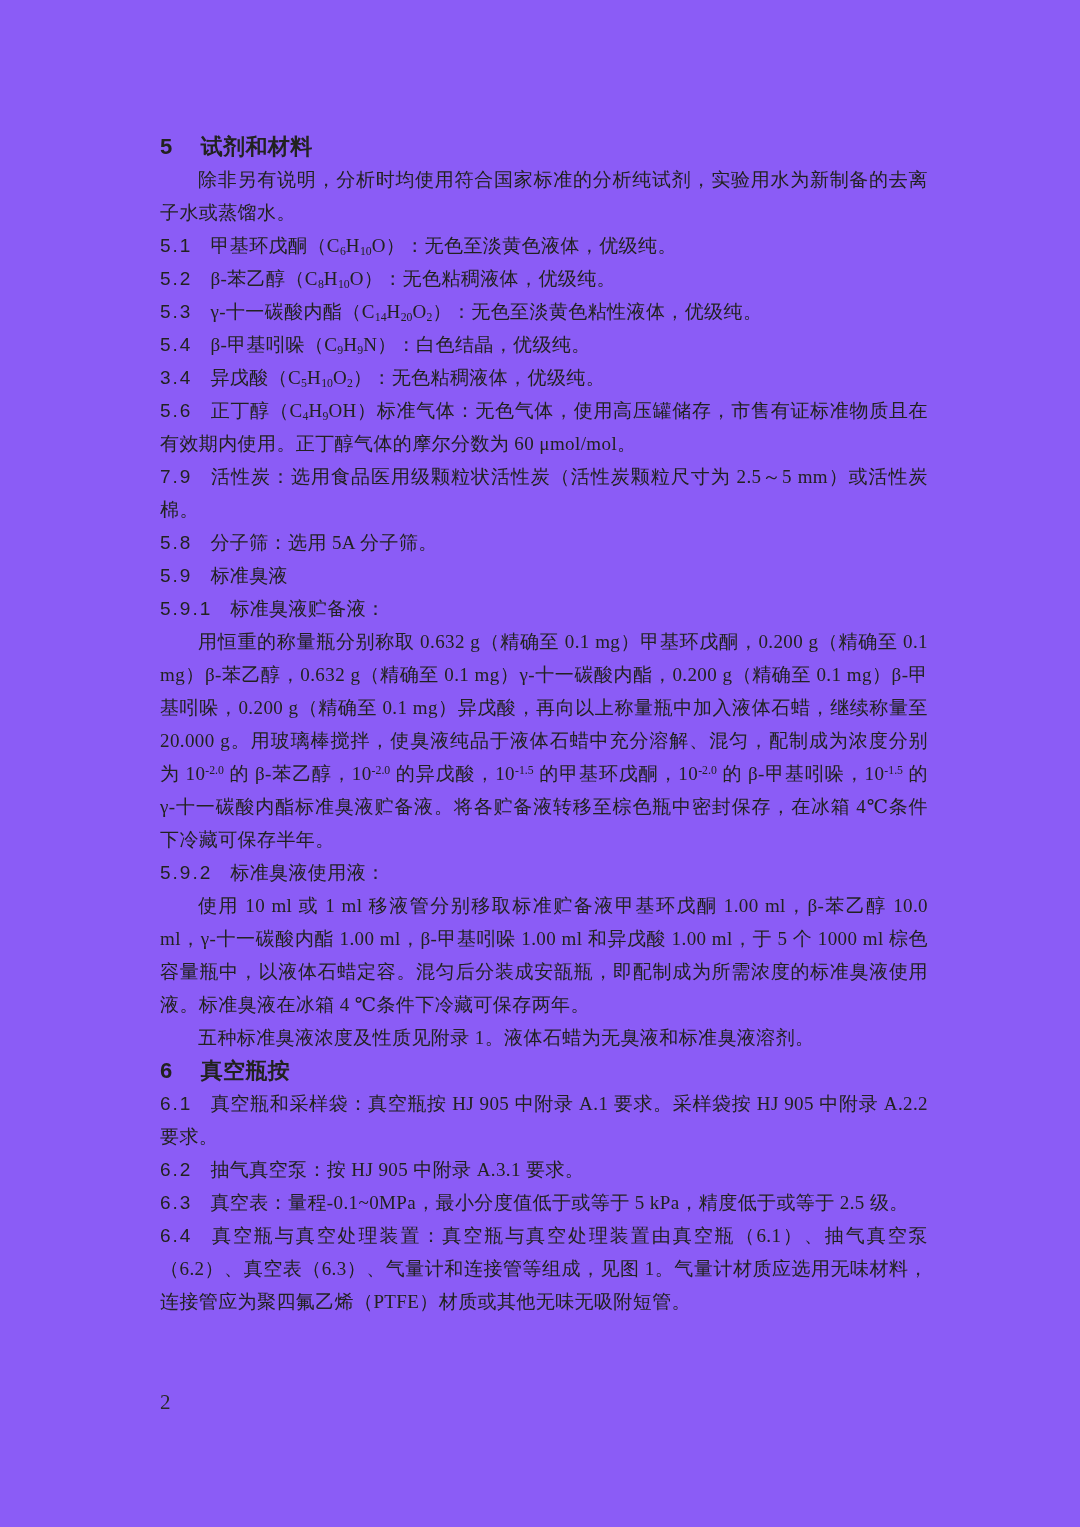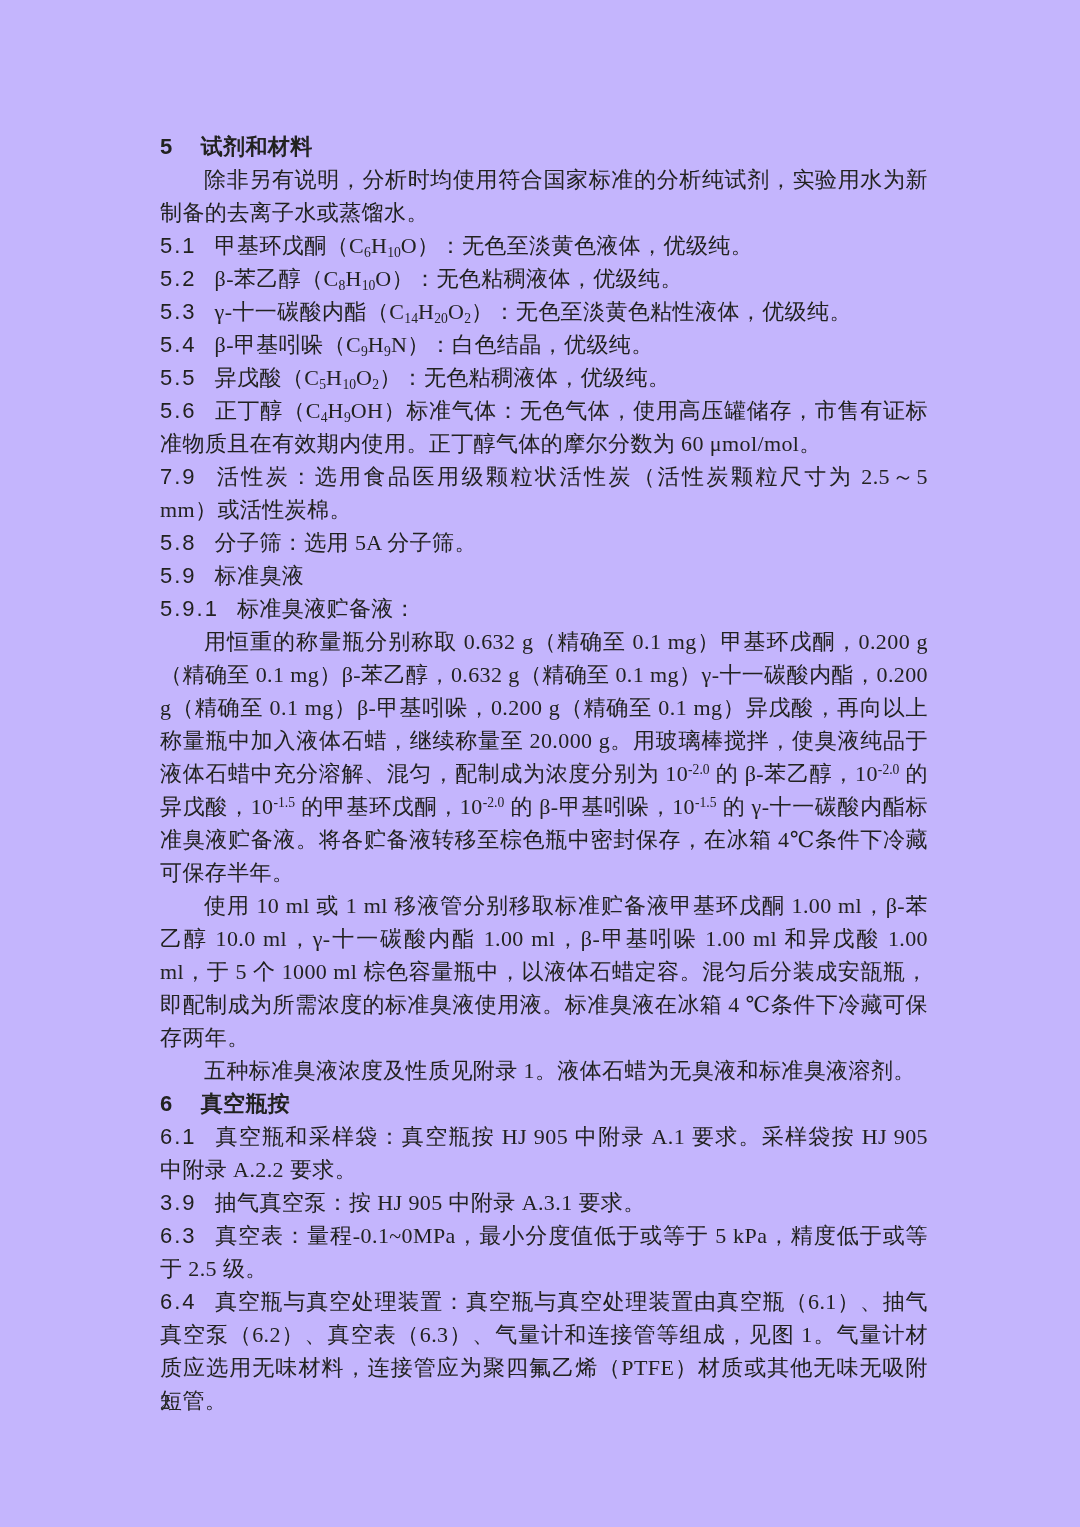--- a/index.html
+++ b/index.html
@@ -4,32 +4,32 @@
 <style>
   html,body{margin:0;padding:0;}
   body{
     width:1080px;height:1527px;
     background:#f2f2f0;
     font-family:"Liberation Serif","DejaVu Serif",serif;
   }
   .page{
     position:relative;
     width:1080px;height:1527px;
-    background:#c4b5fd;
+    background:#8b5cf6;
     color:#222220;
     overflow:hidden;
   }
   .doc-body{
     position:absolute;
     left:160px;top:130px;
     width:768px;
   }
   .doc-body p{
     margin:0;
-    font-size:22px;
+    font-size:19px;
     line-height:33px;
     text-align:justify;
     text-justify:inter-ideograph;
     letter-spacing:0.4px;
   }
   p.heading{
     font-family:"Liberation Sans","DejaVu Sans",sans-serif;
     font-weight:700;
     font-size:22px;
   }
@@ -60,31 +60,32 @@
 <body>
 
 <main class="page">
   <section class="doc-body" id="doc-body">
       <p class="heading"><span class="h-num">5</span><span class="h-title">试剂和材料</span></p>
       <p class="para"><span>除非另有说明，分析时均使用符合国家标准的分析纯试剂，实验用水为新制备的去离子水或蒸馏水。</span></p>
       <p class="clause"><span class="c-num">5.1</span><span class="c-text">甲基环戊酮（C<sub>6</sub>H<sub>10</sub>O）：无色至淡黄色液体，优级纯。</span></p>
       <p class="clause"><span class="c-num">5.2</span><span class="c-text">β-苯乙醇（C<sub>8</sub>H<sub>10</sub>O）：无色粘稠液体，优级纯。</span></p>
       <p class="clause"><span class="c-num">5.3</span><span class="c-text">γ-十一碳酸内酯（C<sub>14</sub>H<sub>20</sub>O<sub>2</sub>）：无色至淡黄色粘性液体，优级纯。</span></p>
       <p class="clause"><span class="c-num">5.4</span><span class="c-text">β-甲基吲哚（C<sub>9</sub>H<sub>9</sub>N）：白色结晶，优级纯。</span></p>
-      <p class="clause"><span class="c-num">5.5</span><span class="c-text">异戊酸（C<sub>5</sub>H<sub>10</sub>O<sub>2</sub>）：无色粘稠液体，优级纯。</span></p>
+      <p class="clause"><span class="c-num">3.4</span><span class="c-text">异戊酸（C<sub>5</sub>H<sub>10</sub>O<sub>2</sub>）：无色粘稠液体，优级纯。</span></p>
       <p class="clause"><span class="c-num">5.6</span><span class="c-text">正丁醇（C<sub>4</sub>H<sub>9</sub>OH）标准气体：无色气体，使用高压罐储存，市售有证标准物质且在有效期内使用。正丁醇气体的摩尔分数为 60 μmol/mol。</span></p>
       <p class="clause"><span class="c-num">7.9</span><span class="c-text">活性炭：选用食品医用级颗粒状活性炭（活性炭颗粒尺寸为 2.5～5 mm）或活性炭棉。</span></p>
       <p class="clause"><span class="c-num">5.8</span><span class="c-text">分子筛：选用 5A 分子筛。</span></p>
       <p class="clause"><span class="c-num">5.9</span><span class="c-text">标准臭液</span></p>
       <p class="clause"><span class="c-num">5.9.1</span><span class="c-text">标准臭液贮备液：</span></p>
       <p class="para"><span>用恒重的称量瓶分别称取 0.632 g（精确至 0.1 mg）甲基环戊酮，0.200 g（精确至 0.1 mg）β-苯乙醇，0.632 g（精确至 0.1 mg）γ-十一碳酸内酯，0.200 g（精确至 0.1 mg）β-甲基吲哚，0.200 g（精确至 0.1 mg）异戊酸，再向以上称量瓶中加入液体石蜡，继续称量至 20.000 g。用玻璃棒搅拌，使臭液纯品于液体石蜡中充分溶解、混匀，配制成为浓度分别为 10<sup>-2.0</sup> 的 β-苯乙醇，10<sup>-2.0</sup> 的异戊酸，10<sup>-1.5</sup> 的甲基环戊酮，10<sup>-2.0</sup> 的 β-甲基吲哚，10<sup>-1.5</sup> 的 γ-十一碳酸内酯标准臭液贮备液。将各贮备液转移至棕色瓶中密封保存，在冰箱 4℃条件下冷藏可保存半年。</span></p>
+      <p class="clause"><span class="c-num">5.9.2</span><span class="c-text">标准臭液使用液：</span></p>
       <p class="para"><span>使用 10 ml 或 1 ml 移液管分别移取标准贮备液甲基环戊酮 1.00 ml，β-苯乙醇 10.0 ml，γ-十一碳酸内酯 1.00 ml，β-甲基吲哚 1.00 ml 和异戊酸 1.00 ml，于 5 个 1000 ml 棕色容量瓶中，以液体石蜡定容。混匀后分装成安瓿瓶，即配制成为所需浓度的标准臭液使用液。标准臭液在冰箱 4 ℃条件下冷藏可保存两年。</span></p>
       <p class="para"><span>五种标准臭液浓度及性质见附录 1。液体石蜡为无臭液和标准臭液溶剂。</span></p>
       <p class="heading"><span class="h-num">6</span><span class="h-title">真空瓶按</span></p>
       <p class="clause"><span class="c-num">6.1</span><span class="c-text">真空瓶和采样袋：真空瓶按 HJ 905 中附录 A.1 要求。采样袋按 HJ 905 中附录 A.2.2 要求。</span></p>
-      <p class="clause"><span class="c-num">3.9</span><span class="c-text">抽气真空泵：按 HJ 905 中附录 A.3.1 要求。</span></p>
+      <p class="clause"><span class="c-num">6.2</span><span class="c-text">抽气真空泵：按 HJ 905 中附录 A.3.1 要求。</span></p>
       <p class="clause"><span class="c-num">6.3</span><span class="c-text">真空表：量程-0.1~0MPa，最小分度值低于或等于 5 kPa，精度低于或等于 2.5 级。</span></p>
       <p class="clause"><span class="c-num">6.4</span><span class="c-text">真空瓶与真空处理装置：真空瓶与真空处理装置由真空瓶（6.1）、抽气真空泵（6.2）、真空表（6.3）、气量计和连接管等组成，见图 1。气量计材质应选用无味材料，连接管应为聚四氟乙烯（PTFE）材质或其他无味无吸附短管。</span></p>
     </section>
   <footer class="footer">
     <span>2</span>
   </footer>
 </main>
 
 </body></html>

